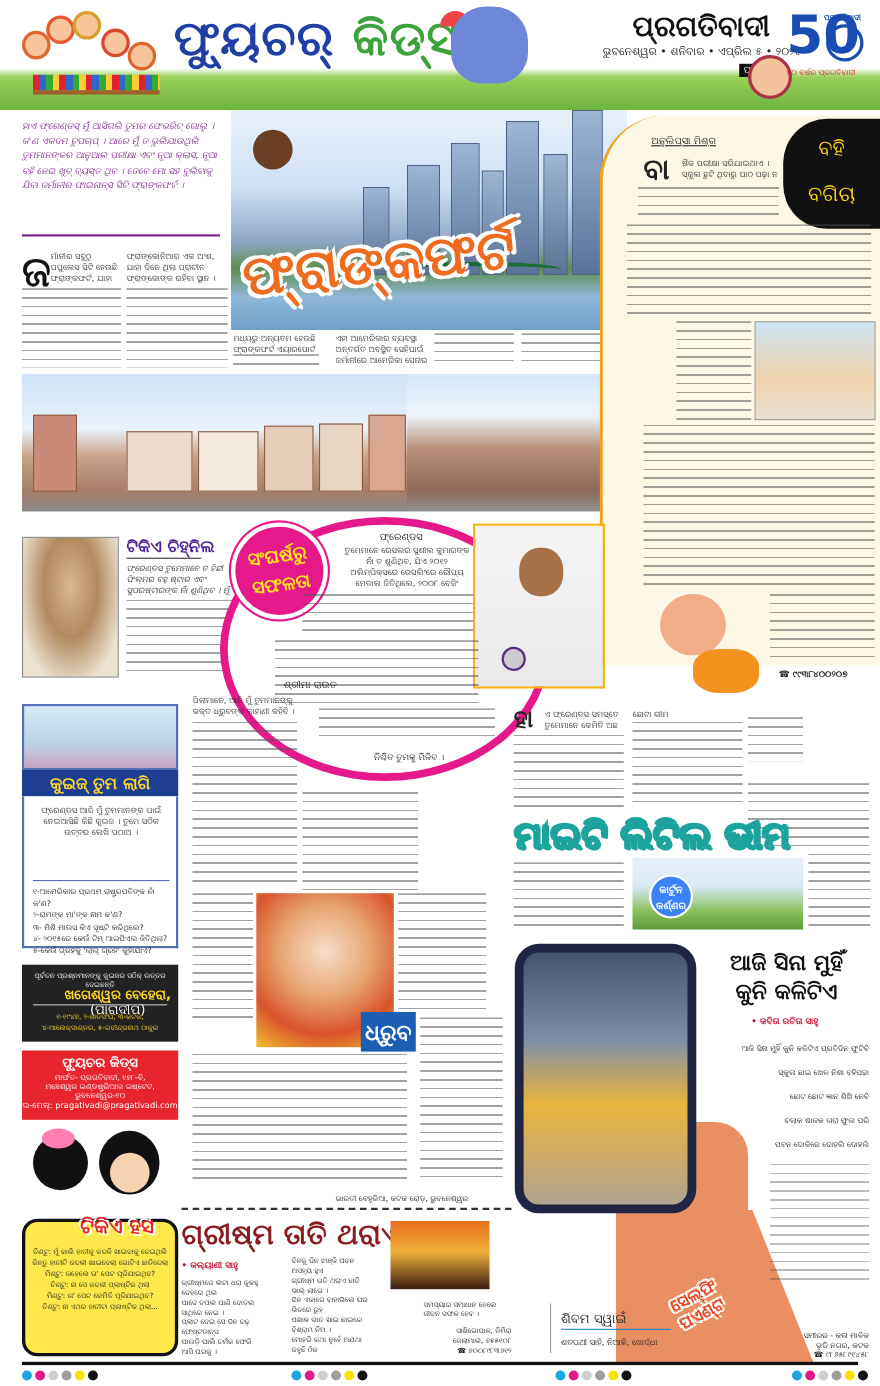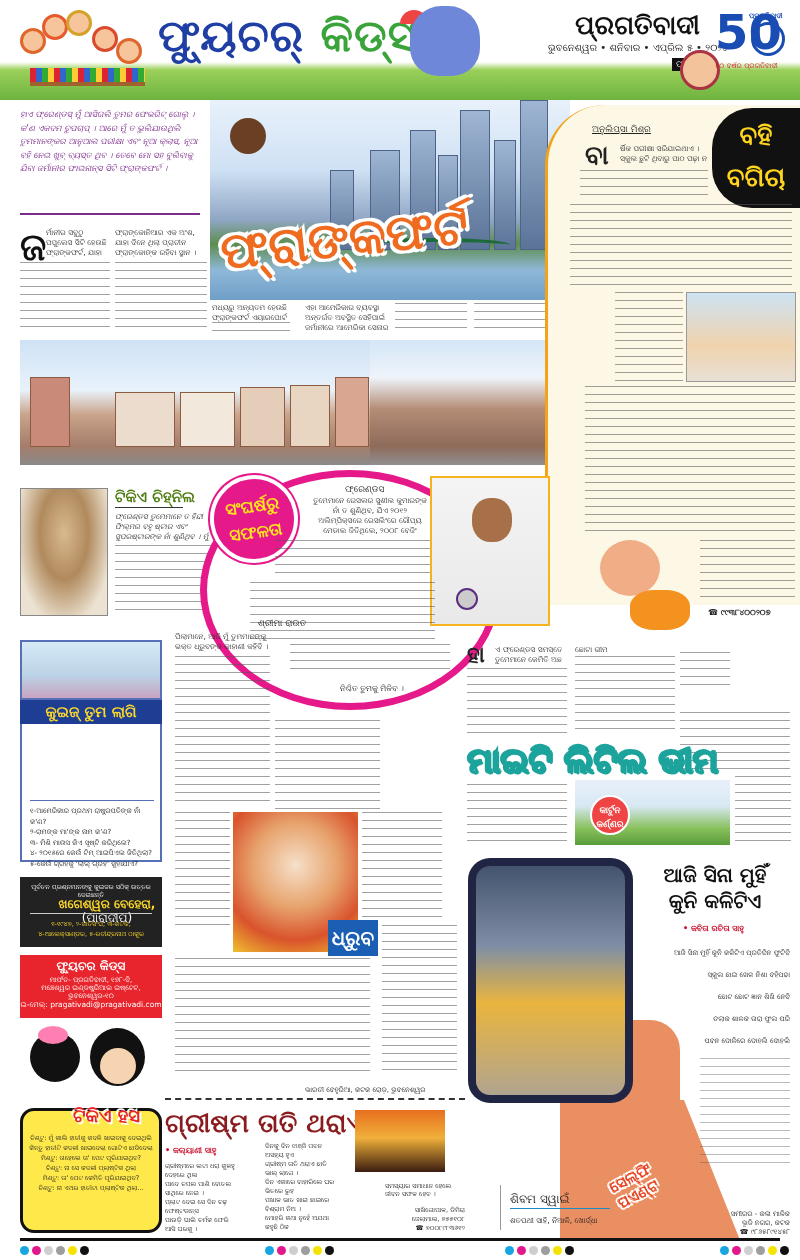--- a/index.html
+++ b/index.html
@@ -37,21 +37,21 @@
   .travel-girl{position:absolute;left:20px;top:18px;width:36px;height:36px;border-radius:50%;background:#6b3f24}
   
   .dropcap{left:20px;top:228px;font-size:38px;font-weight:bold;color:#111;line-height:1}
   
   .oldtown{left:20px;top:340px;width:350px;height:125px;background:linear-gradient(#cfe2f5 0,#e9f2fb 40%,#c9a38a 60%,#a57d6a 85%,#8a8a8a 100%);overflow:hidden}
   .house{position:absolute;bottom:18px;background:#e6d3bf;border:1px solid #8a5d43}
   .house:before{content:"";position:absolute;left:-1px;top:-18px;border-left:calc(50% + 1px) solid transparent;border-right:calc(50% + 1px) solid transparent;border-bottom:18px solid #6e3b2b;width:0}
   .oldtown2{left:370px;top:340px;width:205px;height:125px;background:linear-gradient(#d5e6f7 0,#eef4fa 30%,#b58d77 55%,#8e6a5a 85%,#909090 100%)}
   
   .bb-panel{left:545px;top:105px;width:255px;height:500px;background:#fdf7e6;border-left:3px solid #f2a31b;border-radius:60px 0 0 0}
-  .bb-badge{left:712px;top:108px;width:88px;height:100px;background:#111;border-radius:40px 0 0 40px;color:#ffd41f;font-size:26px;font-weight:bold;text-align:center;line-height:42px;padding-top:6px}
+  .bb-badge{left:712px;top:108px;width:88px;height:100px;background:#111;border-radius:40px 0 0 40px;color:#ffd41f;font-size:19px;font-weight:normal;text-align:center;line-height:42px;padding-top:6px}
   .byline{font-size:9px;font-weight:normal;color:#222;text-decoration:underline}
   .boy-photo{left:686px;top:292px;width:110px;height:90px;background:linear-gradient(#cde3f3,#f0d3ad 60%,#e8e0d5);border:1px solid #999}
   .baby-bheem{left:590px;top:540px;width:110px;height:100px}
   
   .baby-photo{left:20px;top:488px;width:88px;height:128px;background:radial-gradient(ellipse at 50% 35%,#d9b98f 0,#b08a5d 40%,#ece2d2 80%);border:1px solid #888}
   .sec-title{font-weight:bold}
   
   .circle-big{left:200px;top:470px;width:300px;height:240px;border:7px solid #e6198b;border-radius:50%;background:#fff}
   .circle-badge{left:210px;top:475px;width:88px;height:88px;border-radius:50%;background:#e6198b;border:4px solid #fff;box-shadow:0 0 0 2px #e6198b;color:#ffe61a;font-weight:bold;font-size:17px;text-align:center;line-height:26px;padding-top:14px;transform:rotate(-8deg)}
   .wrestler{left:430px;top:476px;width:120px;height:150px;background:linear-gradient(#f4f4f4,#e9e9e9);border:2px solid #f5b41b}
@@ -64,21 +64,21 @@
   .winner{left:20px;top:877px;width:142px;height:70px;background:#222;color:#fff}
   .address{left:20px;top:955px;width:142px;height:63px;background:#e8242c;color:#fff;text-align:center}
   .mickey{left:20px;top:1022px;width:142px;height:70px}
   .laugh{left:20px;top:1108px;width:142px;height:125px;background:#ffe94a;border:3px solid #111;border-radius:14px}
   
   .dhruba{left:233px;top:812px;width:125px;height:140px;background:radial-gradient(circle at 50% 38%,#f6e0c9 0,#e7a26c 40%,#d9532c 70%,#f0c02f 100%)}
   .dhruba-tag{left:328px;top:920px;width:50px;height:36px;background:#1b5fb4;color:#fff;font-weight:bold;font-size:20px;text-align:center;line-height:36px}
   
   .mlb-title{left:467px;top:740px;font-size:34px;font-weight:bold;color:#fff;-webkit-text-stroke:2px #1ba39c;text-shadow:2px 2px 0 #1ba39c;white-space:nowrap}
   .cartoon-img{left:575px;top:780px;width:155px;height:65px;background:linear-gradient(#e8f0fa 0,#d8e8f3 40%,#87c05a 75%,#5a9c3a 100%)}
-  .cartoon-badge{left:590px;top:795px;width:40px;height:40px;border-radius:50%;background:#ef4444;color:#fff;font-size:9px;font-weight:bold;text-align:center;line-height:14px;padding-top:6px;border:2px solid #fff}
+  .cartoon-badge{left:590px;top:795px;width:40px;height:40px;border-radius:50%;background:#3b82f6;color:#fff;font-size:9px;font-weight:bold;text-align:center;line-height:14px;padding-top:6px;border:2px solid #fff}
   
   .phone{left:468px;top:858px;width:165px;height:245px;background:#1f2542;border-radius:22px;padding:8px}
   .phone .screen{width:100%;height:100%;border-radius:14px;background:linear-gradient(#45546e 0,#7f8ea5 35%,#e9b53e 60%,#b1a48f 100%)}
   .hand{left:560px;top:1020px;width:120px;height:220px;background:#ea8f62;border-radius:50px 30px 0 0}
   .orange-sweep{left:600px;top:1100px;width:140px;height:140px;background:#ea8f62;clip-path:polygon(0 0,60% 0,100% 100%,30% 100%)}
   .poem-title{left:640px;top:862px;font-size:20px;font-weight:bold;color:#111;text-align:center;width:150px;line-height:26px}
   .selfie{left:612px;top:1168px;font-size:15px;font-weight:bold;color:#e84323;text-shadow:2px 2px 0 #fff,-2px -2px 0 #fff,2px -2px 0 #fff,-2px 2px 0 #fff;transform:rotate(-28deg);line-height:18px}
   
   .summer-title{left:165px;top:1108px;font-size:26px;color:#8a1b1e;font-weight:bold;white-space:nowrap}
   .sunset{left:355px;top:1110px;width:90px;height:62px;background:linear-gradient(#e86f1f 0,#f0b03a 45%,#3a1d10 100%)}
@@ -172,21 +172,21 @@
 <div class="abs boy-photo"></div>
 <div class="lines" style="left:585px;top:386px;width:210px;height:150px"></div>
 <div class="lines" style="left:700px;top:540px;width:95px;height:60px"></div>
 <div class="abs small" style="left:708px;top:608px;font-weight:bold">☎ ୯୯୩୮୪୦୦୨୦୭</div>
 <div class="abs baby-bheem">
   <div style="position:absolute;left:10px;top:0;width:60px;height:56px;border-radius:50%;background:#f1ad86"></div>
   <div style="position:absolute;left:40px;top:50px;width:60px;height:40px;border-radius:40%;background:#f3921e"></div>
 </div>
 
 <div class="abs baby-photo"></div>
-<div class="abs sec-title" style="left:115px;top:488px;font-size:15px;color:#4d7c0f">ଟିକିଏ ଚିହ୍ନିଲ</div>
+<div class="abs sec-title" style="left:115px;top:488px;font-size:15px;color:#4c1d95">ଟିକିଏ ଚିହ୍ନିଲ</div>
 <div class="abs" style="left:115px;top:507px;width:68px;height:1px;background:#333"></div>
 <div class="col-text" style="left:115px;top:512px;width:105px;height:30px;font-style:italic">ଫ୍ରେଣ୍ଡସ ତୁମେମାନେ ତ ହିନ୍ଦୀ ଫିଲ୍ମର ବହୁ ଷ୍ଟାର ଏବଂ ସୁପରଷ୍ଟାରଙ୍କ ନାଁ ଶୁଣିଥିବ । ମୁଁ କାହାର ପିଲାଦିନ ଫଟୋ ଦେଇଛି, ଚିହ୍ନିପାରିବ କି ?</div>
 <div class="lines" style="left:115px;top:545px;width:105px;height:72px"></div>
 
 <div class="abs circle-big"></div>
 <div class="abs wrestler">
   <div class="head"></div>
   <div class="medal"></div>
 </div>
 <div class="abs circle-badge">
@@ -196,20 +196,21 @@
 <div class="abs byline" style="left:345px;top:484px;text-decoration:none">ଫ୍ରେଣ୍ଡସ</div>
 <div class="col-text" style="left:310px;top:496px;width:120px;height:40px;text-align:center">ତୁମେମାନେ ରେସଲର ସୁଶୀଲ କୁମାରଙ୍କ ନାଁ ତ ଶୁଣିଥିବ, ଯିଏ ୨୦୧୨ ଅଲିମ୍ପିକ୍ସରେ ରେସଲିଂରେ ରୌପ୍ୟ ମେଡାଲ ଜିତିଥିଲେ, ୨୦୦୮ ବେଜିଂ ଅଲିମ୍ପିକ୍ସରେ ବ୍ରୋଞ୍ଜ ମେଡାଲ ଜିତିଥିଲେ ।</div>
 <div class="lines" style="left:275px;top:540px;width:155px;height:40px"></div>
 <div class="lines" style="left:250px;top:582px;width:185px;height:60px"></div>
 <div class="lines" style="left:290px;top:644px;width:160px;height:30px"></div>
 <div class="abs small" style="left:340px;top:684px">ନିଶ୍ଚିତ ତୁମକୁ ମିଳିବ ।</div>
 
 <div class="abs quiz-img"></div>
 <div class="abs quiz-title">କୁଇଜ୍ ତୁମ ଲାଗି</div>
 <div class="abs quiz-box">
+  <div class="col-text" style="left:8px;top:8px;width:124px;height:64px;text-align:center;position:absolute">ଫ୍ରେଣ୍ଡସ ଆଜି ମୁଁ ତୁମମାନଙ୍କ ପାଇଁ ନେଇଆସିଛି କିଛି କୁଇଜ । ତୁମେ ସଠିକ ଉତ୍ତର ଲେଖି ପଠାଅ ।</div>
   <div style="position:absolute;left:8px;top:76px;width:124px;height:1px;background:#5670b8"></div>
   <div style="position:absolute;left:8px;top:82px;width:128px;font-size:7px;line-height:10.5px">
     <div>୧-ଆମେରିକାର ପ୍ରଥମ ରାଷ୍ଟ୍ରପତିଙ୍କ ନାଁ କ'ଣ?</div>
     <div>୨-ରାମଙ୍କ ମା'ଙ୍କ ନାମ କ'ଣ?</div>
     <div>୩- ମିଶି ମାଉସ କିଏ ସୃଷ୍ଟି କରିଥିଲେ?</div>
     <div>୪- ୨୦୧୫ରେ କେଉଁ ଟିମ୍ ଆଇପିଏଲ ଜିତିଥିଲା?</div>
     <div>୫-କେଉଁ ଗ୍ରହକୁ 'ଲାଲ୍ ଗ୍ରହ' କୁହାଯାଏ?</div>
   </div>
 </div>
 

